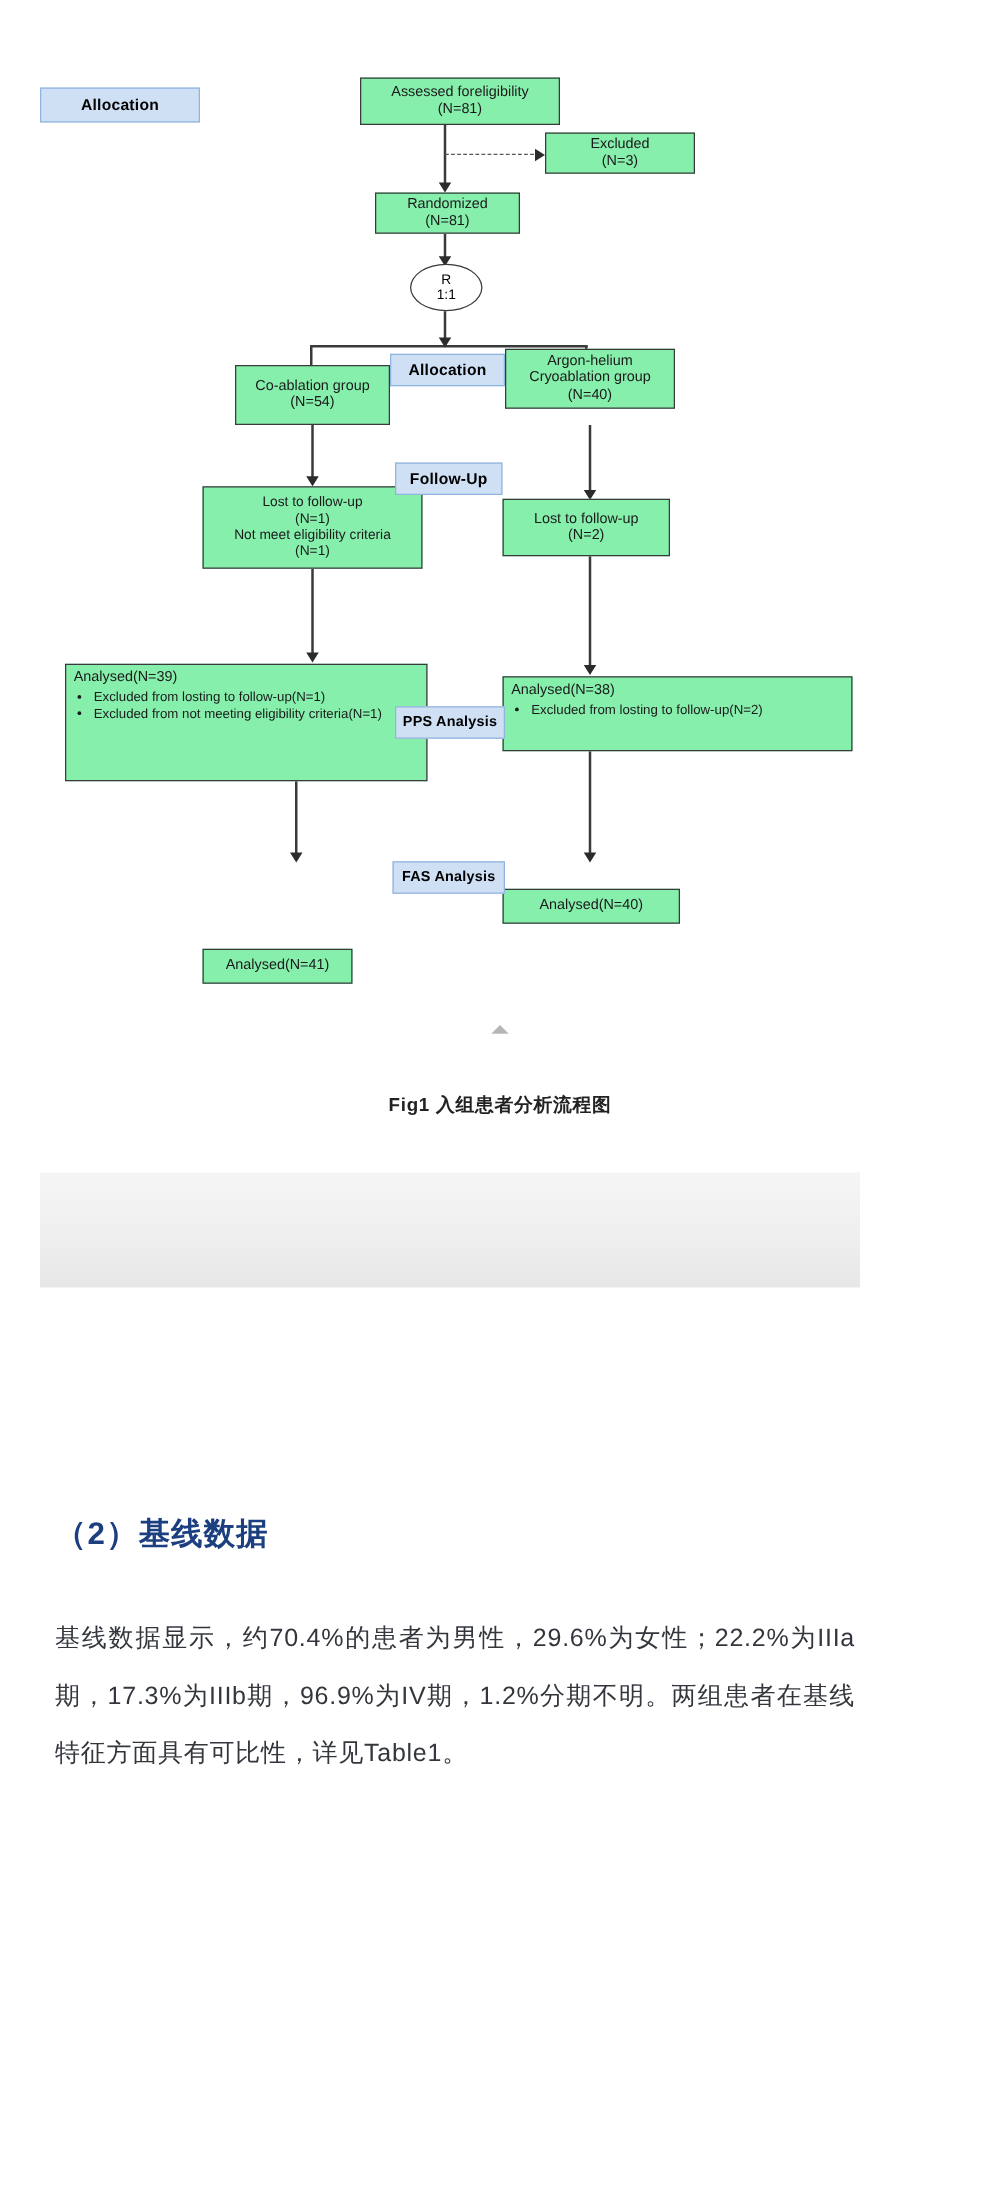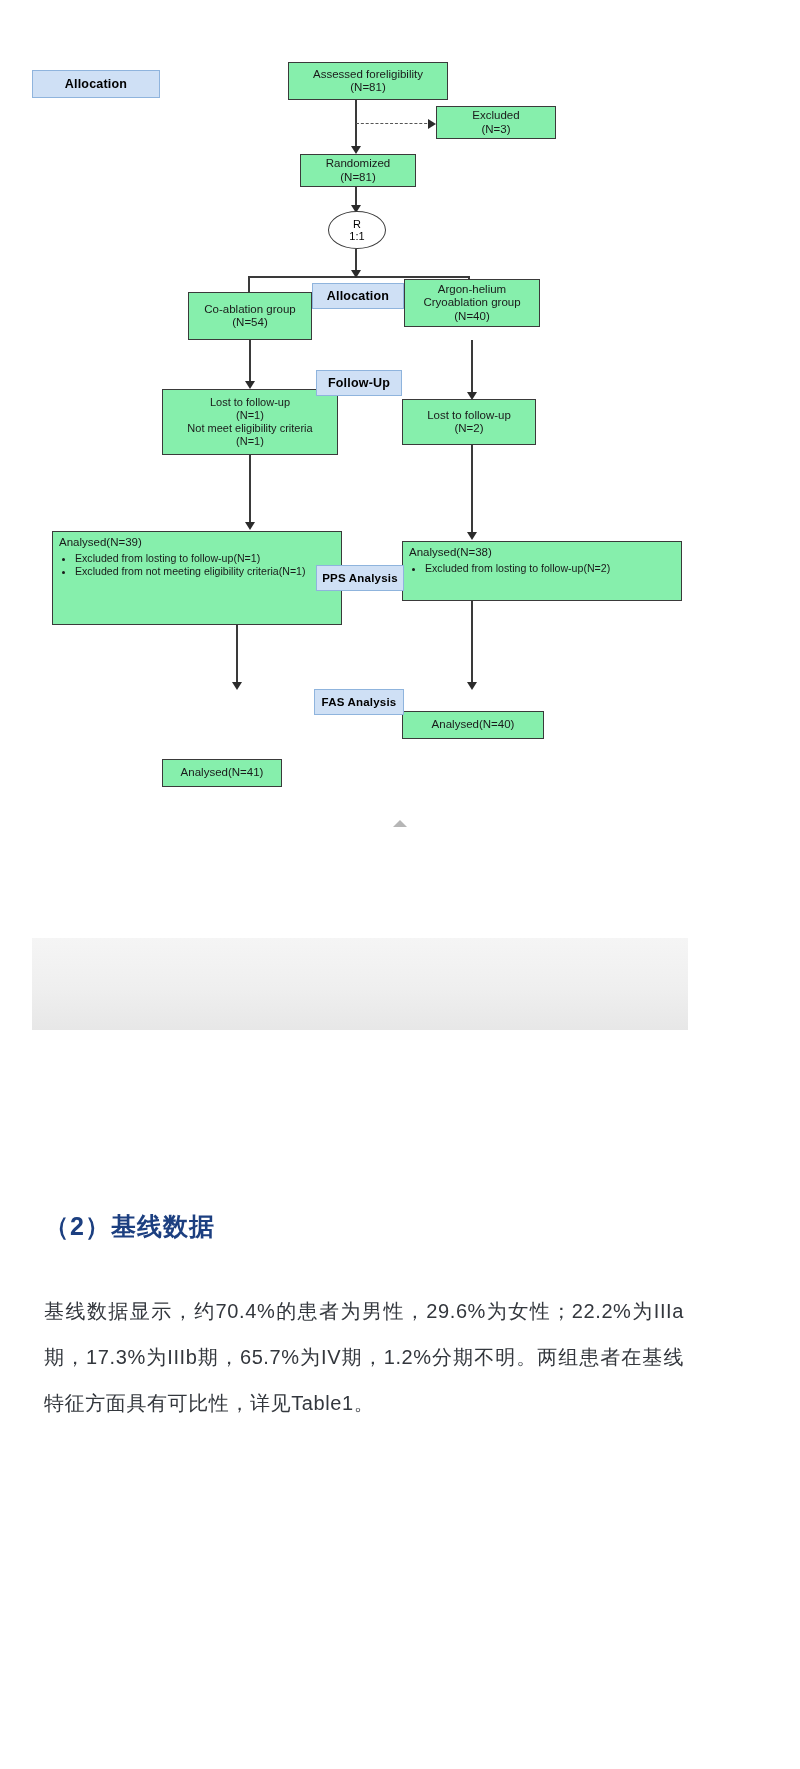--- a/index.html
+++ b/index.html
@@ -251,19 +251,20 @@
   <div class="ln v" style="left:471px;top:601px;height:84px;"></div>
   <div class="arrow-down" style="left:467px;top:682px;"></div>
 
   <div class="fc-box" style="left:162px;top:711px;width:120px;height:28px;margin-top:48px;">Analysed(N=41)</div>
   <div class="fc-box" style="left:402px;top:711px;width:142px;height:28px;">Analysed(N=40)</div>
 
   <div class="stage-label" style="left:314px;top:689px;width:90px;height:26px;font-size:11.5px;">FAS Analysis</div>
 
   <div class="caret" style="top:820px;"></div>
 
+  <div class="fig-caption" style="top:875px;">Fig1 入组患者分析流程图</div>
 </div>
 
 <div class="grey-block"></div>
 
 <div class="section-heading">（2）基线数据</div>
 
-<div class="body-para">基线数据显示，约70.4%的患者为男性，29.6%为女性；22.2%为IIIa期，17.3%为IIIb期，65.7%为IV期，1.2%分期不明。两组患者在基线特征方面具有可比性，详见Table1。</div>
+<div class="body-para">基线数据显示，约70.4%的患者为男性，29.6%为女性；22.2%为IIIa期，17.3%为IIIb期，96.9%为IV期，1.2%分期不明。两组患者在基线特征方面具有可比性，详见Table1。</div>
 
 </body></html>

